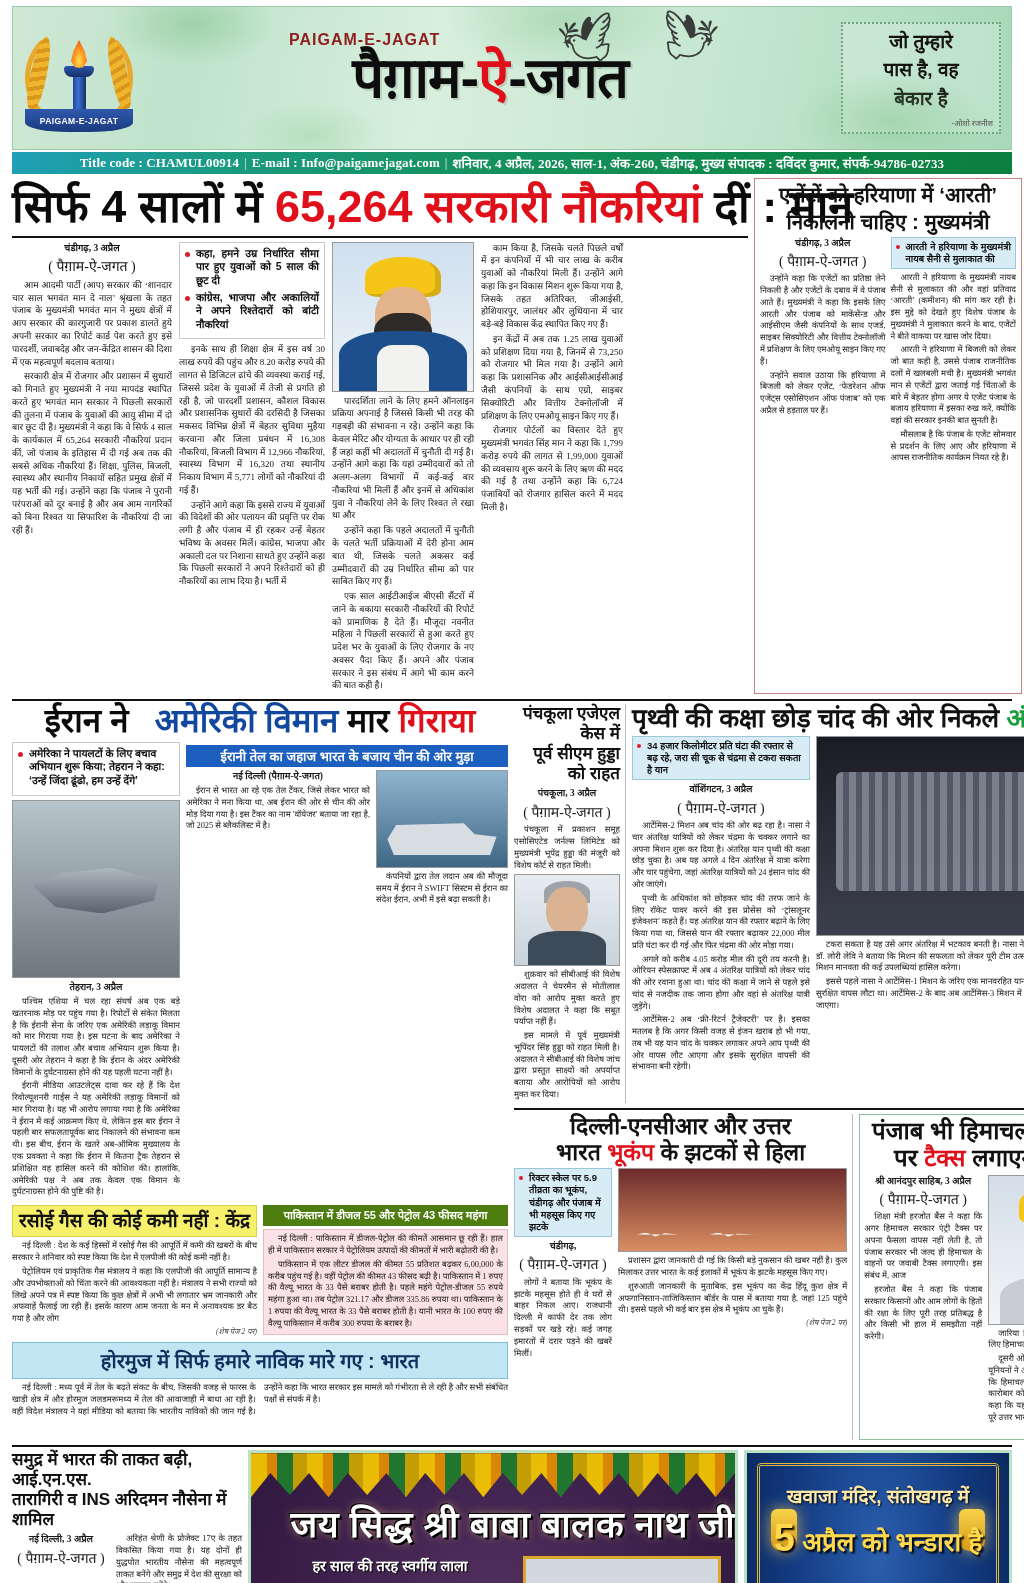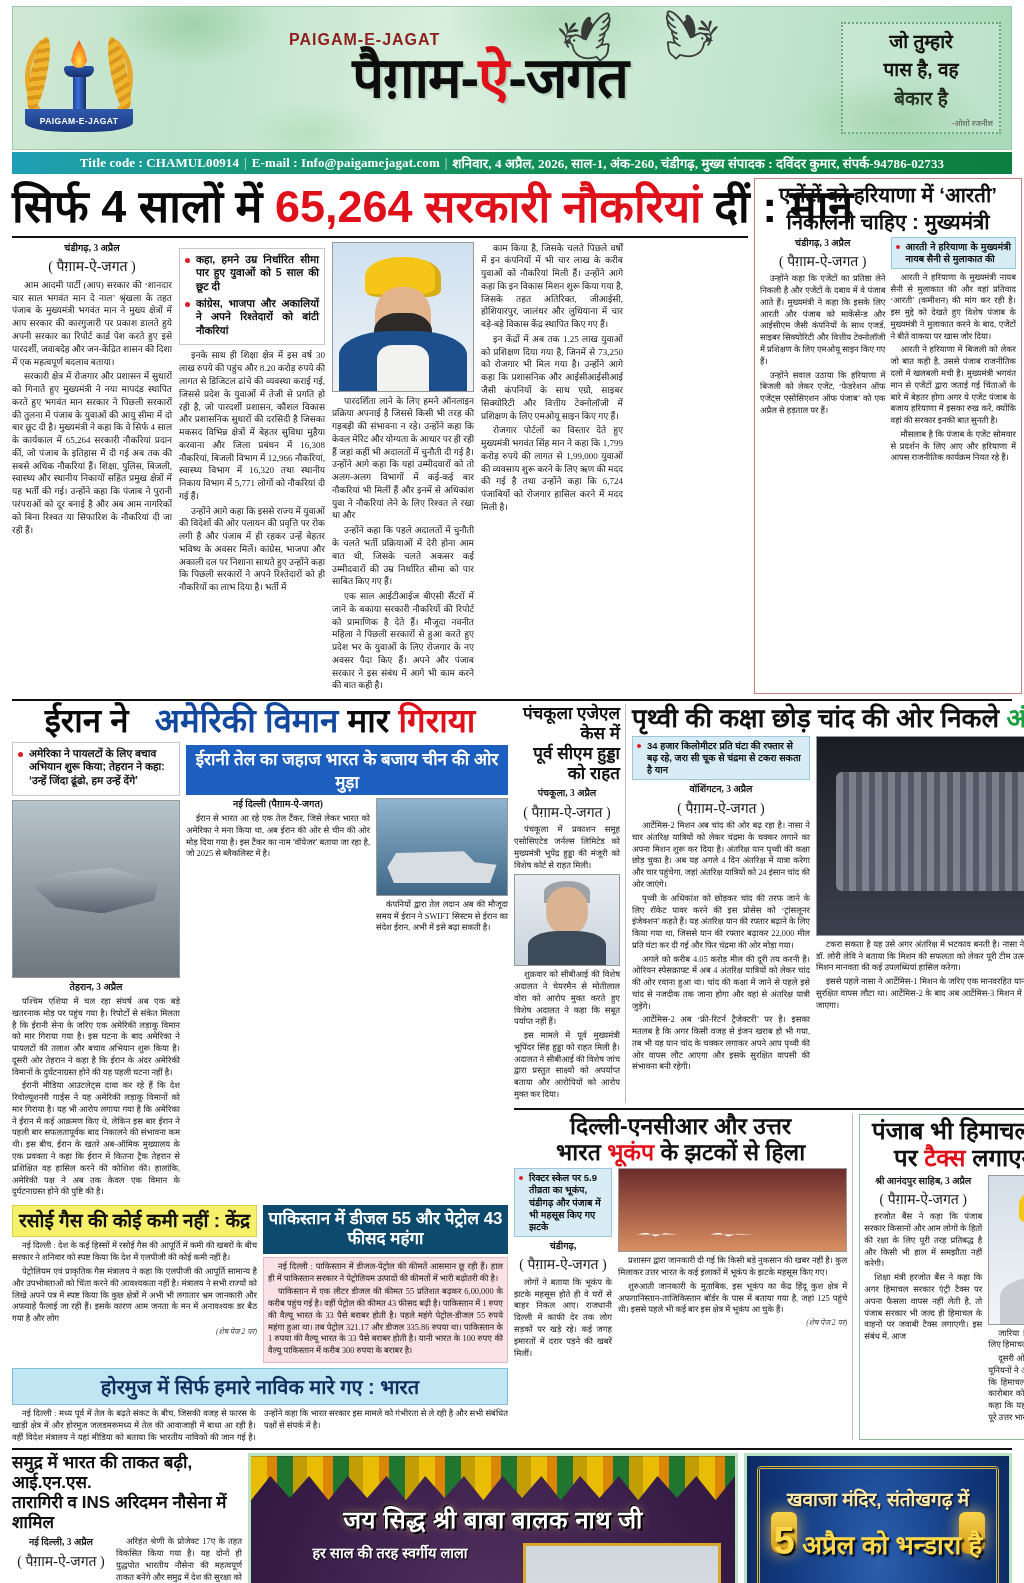--- a/index.html
+++ b/index.html
@@ -163,21 +163,21 @@
   }
   .lead-head .red { color:#e0101b; }
   .hr-thick { border-top:2px solid #111; margin:2px 0 4px; }
 
   .lead-body { display:flex; gap:7px; }
   .lc { font-size:9px; line-height:1.42; text-align:justify; color:#131313; }
   .lc p { text-indent:12px; margin-bottom:2px; }
   .dateline { text-align:center; font-weight:bold; font-size:9.5px; text-indent:0 !important; }
   .dateline2 { text-align:center; font-size:14px; text-indent:0 !important; margin-bottom:2px;}
   .col-a { flex:0 0 160px; }
-  .col-b { flex:0 0 146px;margin-top:6px; }
+  .col-b { flex:0 0 146px; }
   .col-c { flex:0 0 142px; }
   .col-d { flex:0 0 142px; }
 
   .bullets {
     border:1px solid #c9c9c9; padding:4px 5px; margin-bottom:4px;
     background:#fff;
   }
   .bullets li {
     list-style:none; position:relative; padding-left:11px;
     font-family:"Liberation Sans",sans-serif;
@@ -247,31 +247,31 @@
 
   .head-iran {
     font-family:"Liberation Sans",sans-serif;
     font-size:33px; font-weight:bold; line-height:1.05; text-align:center;
     color:#0a0a0a; white-space:nowrap;
   }
   .head-iran .blue { color:#11489e;margin-left:17px; }
   .head-iran .red  { color:#e0101b; }
   .blue-strip {
     background:#1d5fbf; color:#fff; text-align:center;
-    font-family:"Liberation Sans",sans-serif; font-size:17px; font-weight:bold;
+    font-family:"Liberation Sans",sans-serif; font-size:13px; font-weight:bold;
     padding:2px 0; margin:3px 0;
   }
   .yellow-strip {
     background:#f7f06a; border:1px solid #d8d14a; text-align:center;
     font-family:"Liberation Sans",sans-serif; font-size:19px; font-weight:bold;
     color:#111; padding:4px 2px; line-height:1.18;
   }
   .maroon-strip {
-    background:#0c4a6e; color:#fff; text-align:center;
-    font-family:"Liberation Sans",sans-serif; font-size:17px; font-weight:bold;
+    background:#4d7c0f; color:#fff; text-align:center;
+    font-family:"Liberation Sans",sans-serif; font-size:11px; font-weight:bold;
     padding:4px 2px; line-height:1.2;
   }
   .cyan-strip {
     background:#bfe6f2; border:1px solid #7fc0d8; text-align:center;
     font-family:"Liberation Sans",sans-serif; font-size:20px; font-weight:bold;
     color:#0f2f5e; padding:4px 2px;
   }
   .head-space {
     font-family:"Liberation Sans",sans-serif;
     font-size:26px; font-weight:bold; text-align:center; color:#111;
@@ -360,23 +360,23 @@
     position:absolute; top:0; left:0; right:0; height:44px;
     background:
       repeating-linear-gradient(90deg,
         #f2c500 0 16px, #e38b00 16px 26px, #1f7a2e 26px 42px, #c9a400 42px 56px);
     clip-path: polygon(0 0,100% 0,100% 45%,96% 100%,92% 45%,88% 95%,84% 45%,80% 100%,76% 45%,
       72% 95%,68% 45%,64% 100%,60% 45%,56% 95%,52% 45%,48% 100%,44% 45%,40% 95%,36% 45%,
       32% 100%,28% 45%,24% 95%,20% 45%,16% 100%,12% 45%,8% 95%,4% 45%,0 100%);
     opacity:.95;
   }
   .ad-title {
-    position:relative; margin-top:46px; text-align:center;
-    font-family:"Liberation Sans",sans-serif;
-    font-size:24px; font-weight:bold; color:#ffffff;
+    position:relative; margin-top:46px; text-align:right;
+    font-family:"Liberation Sans",sans-serif;
+    font-size:36px; font-weight:bold; color:#ffffff;
     text-shadow: 2px 2px 0 #000, -1px -1px 0 #000, 0 0 8px rgba(255,220,120,.5);
     letter-spacing:.5px;
   }
   .ad-mid { display:flex; gap:8px; padding:8px 14px 0; position:relative; }
   .ad-text { flex:1; text-align:center; color:#fff;
     font-family:"Liberation Sans",sans-serif; font-size:14.5px; font-weight:bold; line-height:1.5;
     text-shadow:1px 1px 1px #000;}
   .ad-img {
     flex:0 0 198px; height:176px; border:3px solid #d9a82a;
     background:linear-gradient(#cfd6dd,#e8eaec); position:relative; overflow:hidden;
@@ -655,22 +655,22 @@
         </div>
 
         <div style="flex:0 0 268px;border:1px solid #8fbf9c;padding:3px 4px">
           <div class="head-tax">पंजाब भी हिमाचल के वाहनों</div>
           <div class="head-tax"><span>पर </span><span class="red">टैक्स</span><span> लगाएगा : बैंस</span></div>
           <div style="display:flex;gap:6px;margin-top:3px">
             <div style="flex:0 0 118px">
               <div class="tiny">
                 <p class="dateline">श्री आनंदपुर साहिब, 3 अप्रैल</p>
                 <p class="dateline2">( पैग़ाम-ऐ-जगत )</p>
+                <p>शिक्षा मंत्री हरजोत बैंस ने कहा कि अगर हिमाचल सरकार एंट्री टैक्स पर अपना फैसला वापस नहीं लेती है, तो पंजाब सरकार भी जल्द ही हिमाचल के वाहनों पर जवाबी टैक्स लगाएगी। इस संबंध में, आज</p>
                 <p>हरजोत बैंस ने कहा कि पंजाब सरकार किसानों और आम लोगों के हितों की रक्षा के लिए पूरी तरह प्रतिबद्ध है और किसी भी हाल में समझौता नहीं करेगी।</p>
-                <p>शिक्षा मंत्री हरजोत बैंस ने कहा कि अगर हिमाचल सरकार एंट्री टैक्स पर अपना फैसला वापस नहीं लेती है, तो पंजाब सरकार भी जल्द ही हिमाचल के वाहनों पर जवाबी टैक्स लगाएगी। इस संबंध में, आज</p>
               </div>
             </div>
             <div style="flex:1">
               <div class="photo img-bains bains-photo">
                 <div class="turban2"></div>
 
                 <div class="body2"></div>
               </div>
               <div class="tiny" style="margin-top:3px">
                 <p>जारिया है जो धार्मिक स्थलों के दर्शन के लिए हिमाचल जाते हैं।</p>

